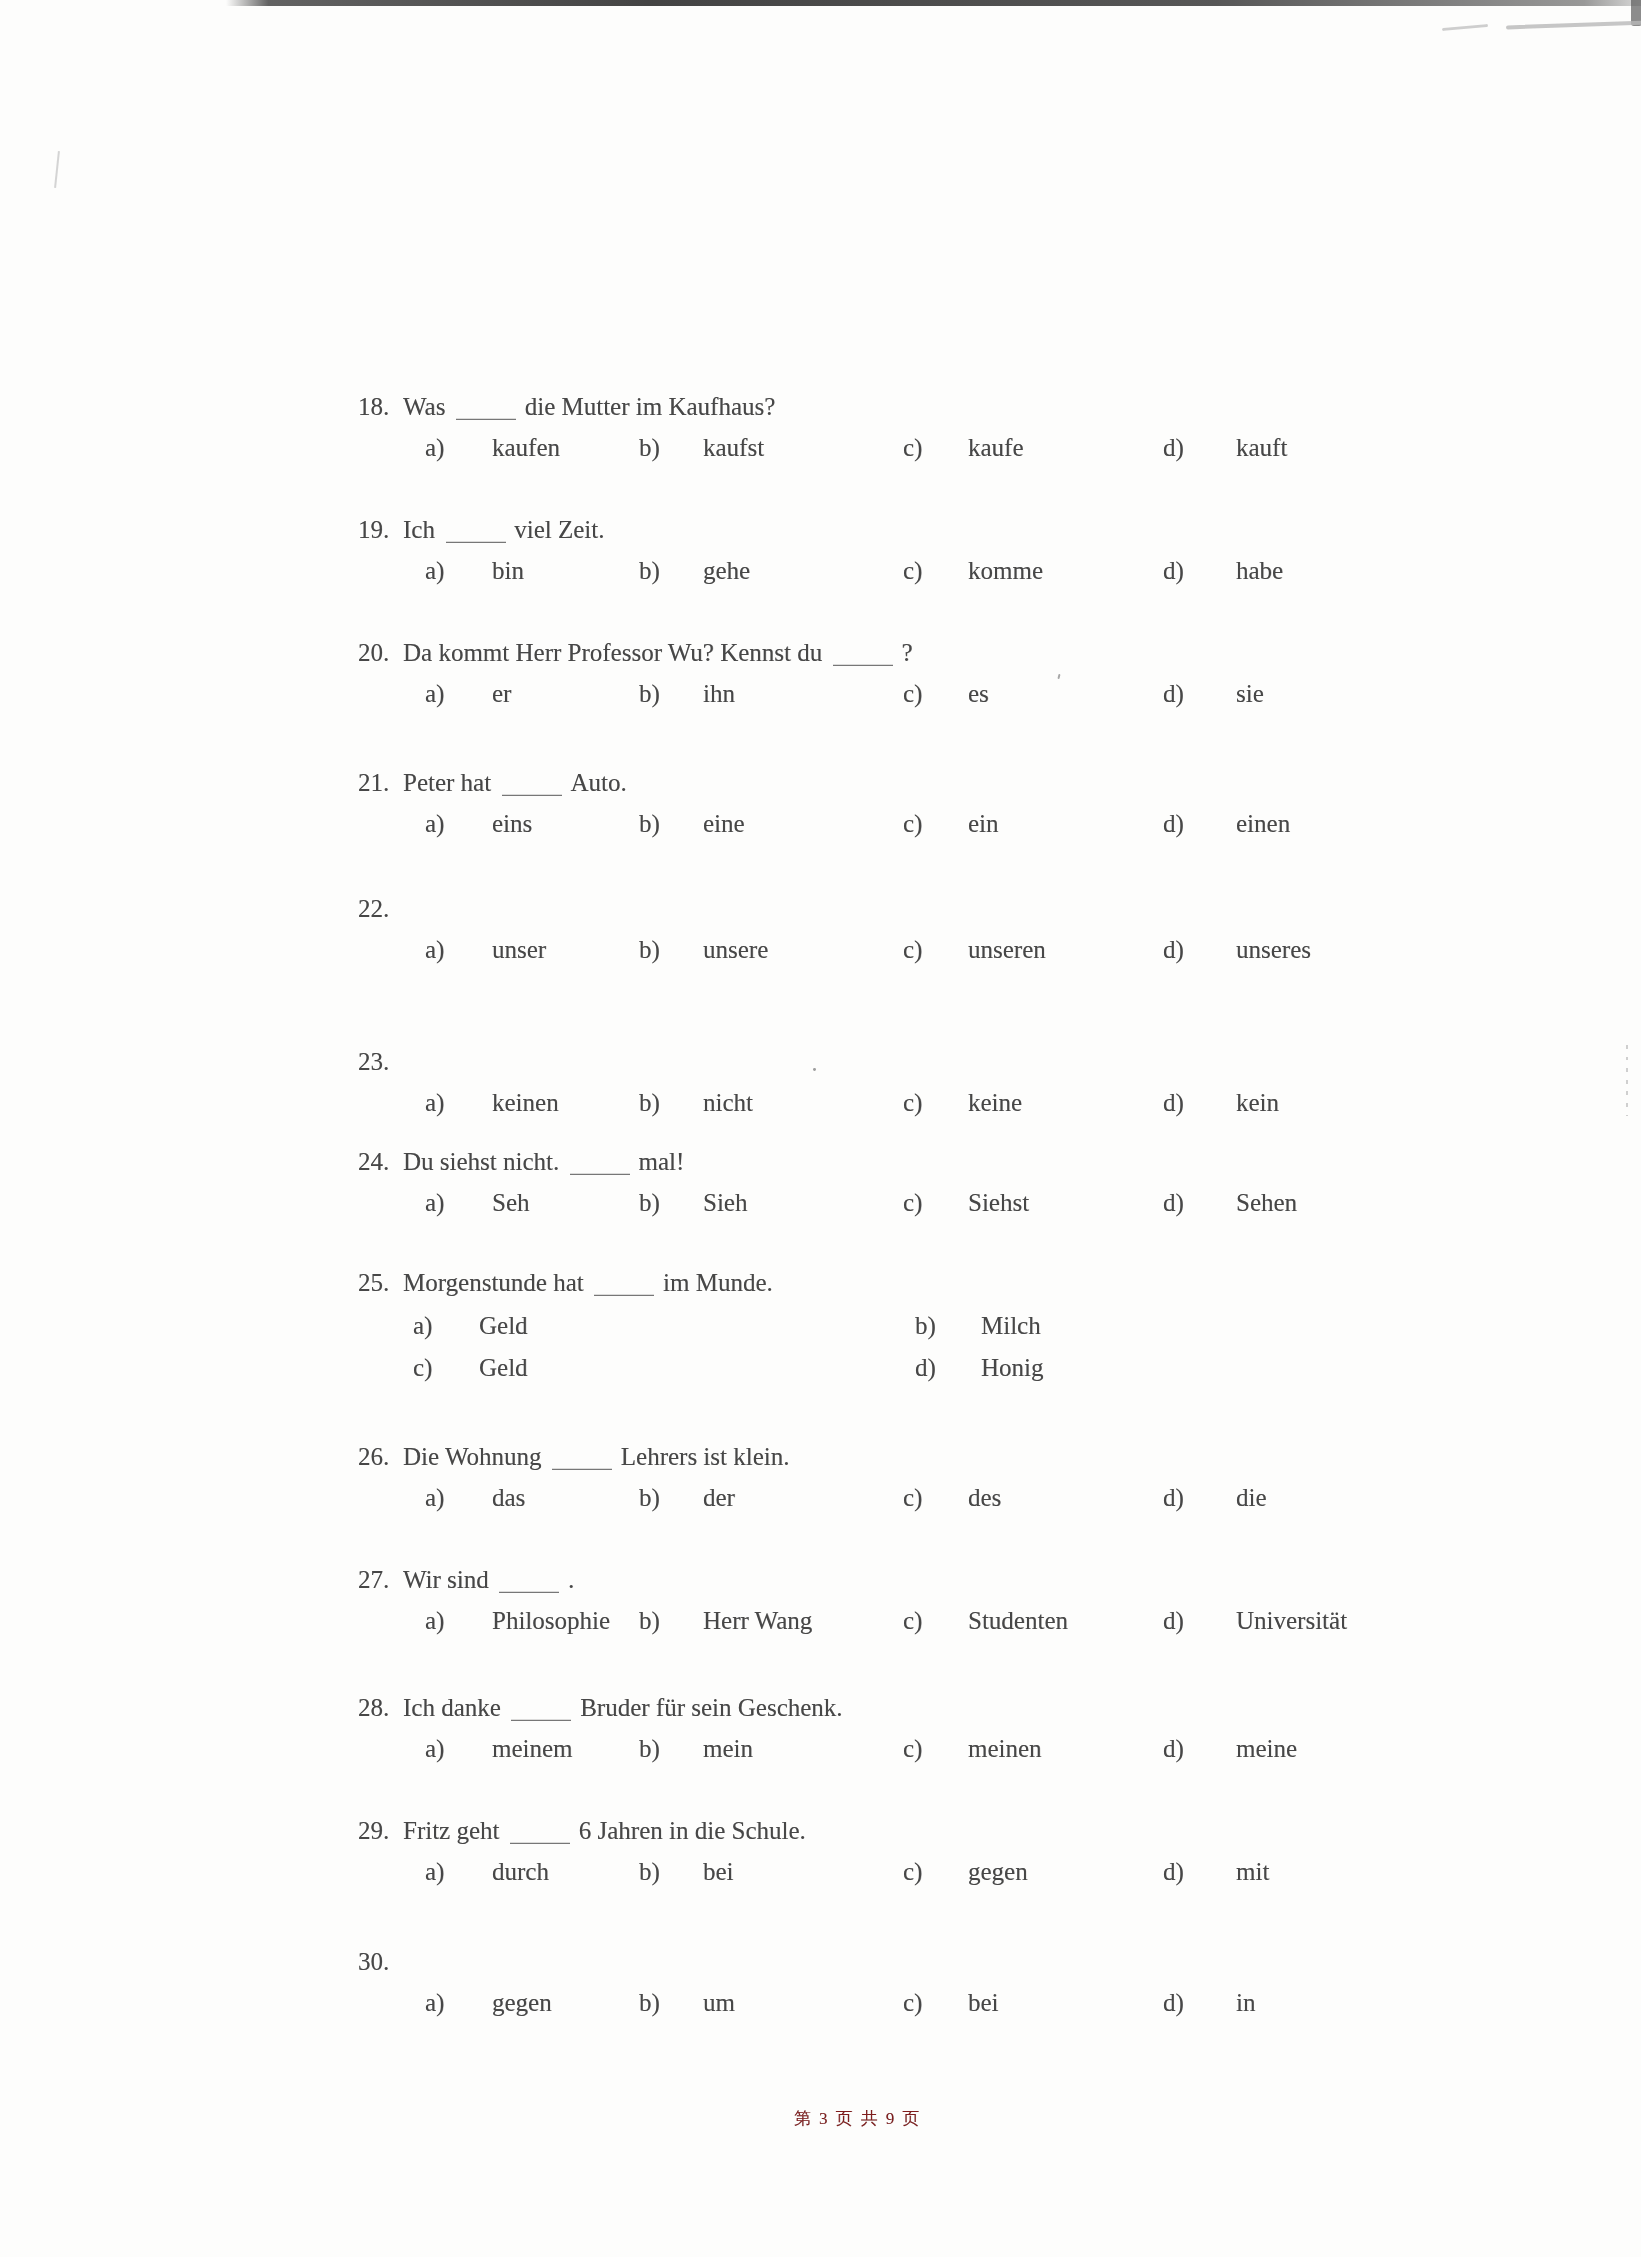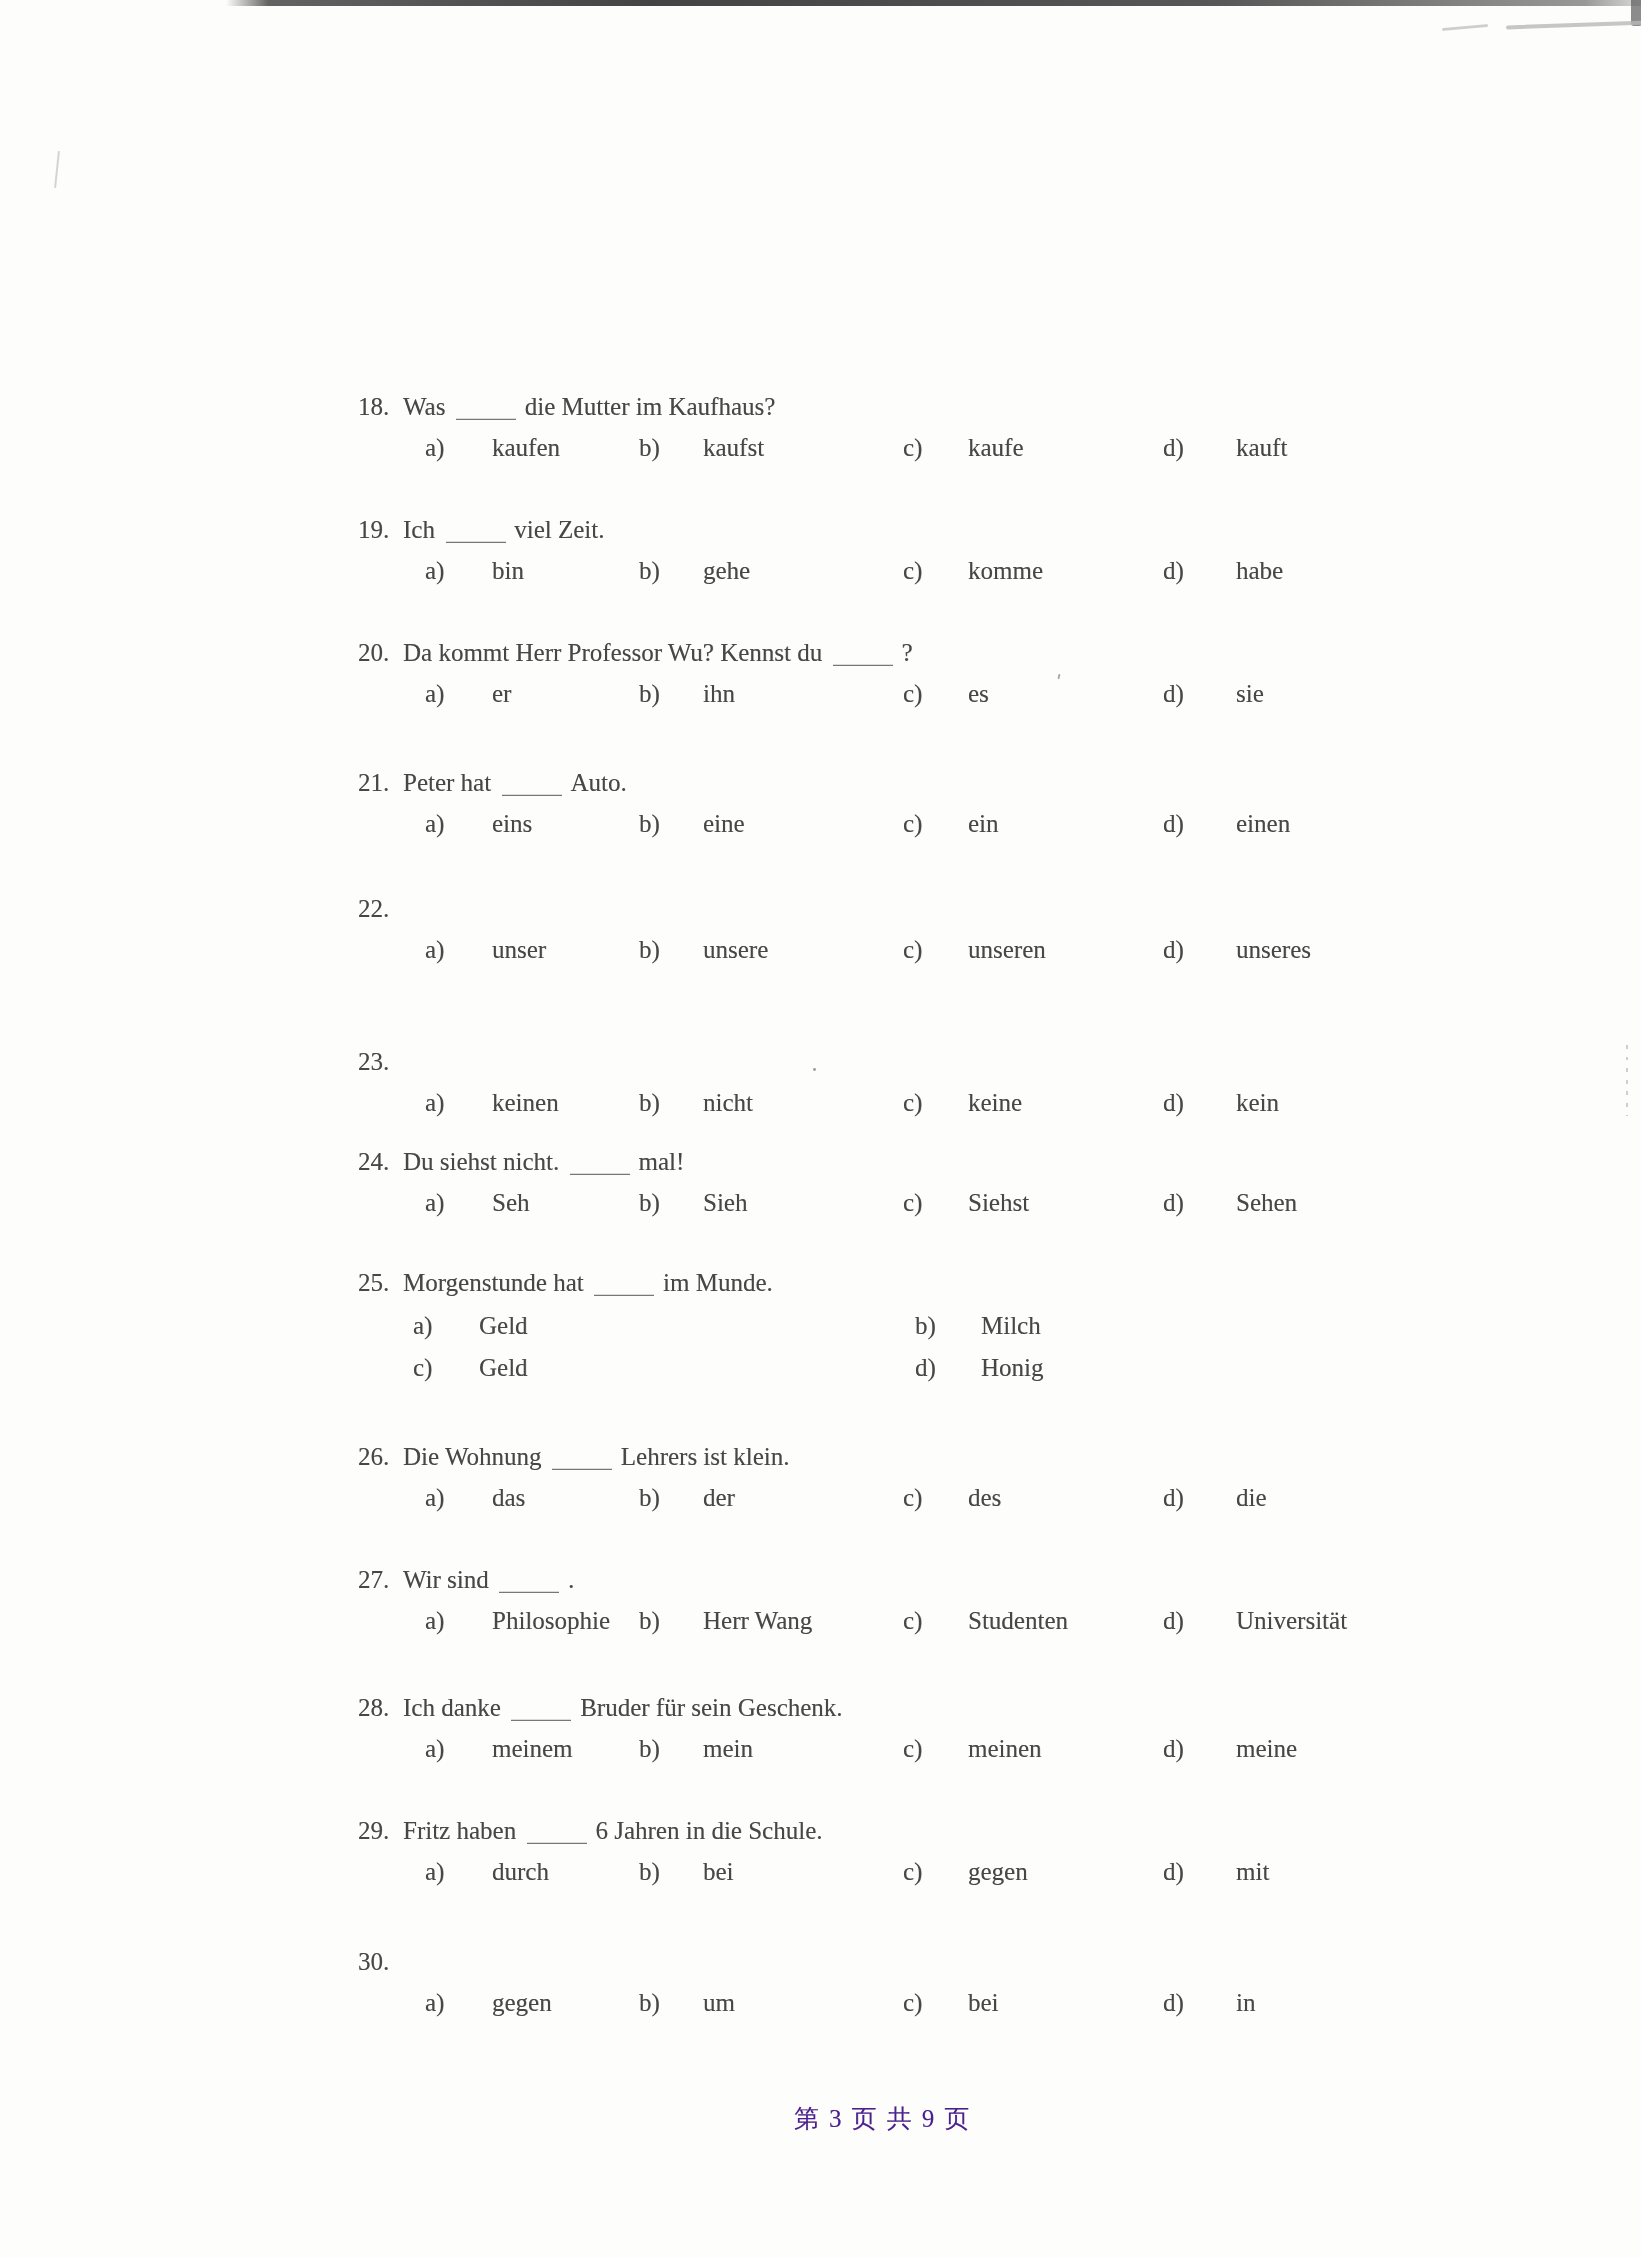--- a/index.html
+++ b/index.html
@@ -27,22 +27,22 @@
     border-bottom:1.9px solid #565656;
     margin:0 8.7px 0 10.6px;
     transform:translateY(4.8px);
   }
   .olabel,.otext{
     position:absolute;
     font-size:25px;line-height:33px;white-space:nowrap;
   }
   .footer{
     position:absolute;left:794px;top:2103px;
-    font-size:25px;line-height:31px;letter-spacing:1.9px;
-    color:#4c1d95;white-space:nowrap;
+    font-size:17px;line-height:31px;letter-spacing:1.9px;
+    color:#7f1d1d;white-space:nowrap;
   }
   
   .scan-top-edge{
     position:absolute;top:0;left:226px;right:0;height:5.8px;
     background:linear-gradient(90deg,
       rgba(60,60,60,0) 0%, rgba(60,60,60,.8) 3%,
       rgba(52,52,52,.92) 30%, rgba(58,58,58,.85) 70%,
       rgba(70,70,70,.55) 96%, rgba(70,70,70,.2) 100%);
   }
   .scan-corner{
@@ -234,21 +234,21 @@
         <span class="olabel" style="left: 639px; top: 41px;">b)</span>
         <span class="otext" style="left: 703px; top: 41px;">mein</span>
         <span class="olabel" style="left: 903px; top: 41px;">c)</span>
         <span class="otext" style="left: 968px; top: 41px;">meinen</span>
         <span class="olabel" style="left: 1163px; top: 41px;">d)</span>
         <span class="otext" style="left: 1236px; top: 41px;">meine</span>
       </div>
       <div class="q" style="top: 1814px;">
     <span class="qnum">29.</span>
     <span class="stem">
-      <span>Fritz haben</span><span class="blank"></span><span>6 Jahren in die Schule.</span>
+      <span>Fritz geht</span><span class="blank"></span><span>6 Jahren in die Schule.</span>
     </span>
   <span class="olabel" style="left: 425px; top: 41px;">a)</span>
         <span class="otext" style="left: 492px; top: 41px;">durch</span>
         <span class="olabel" style="left: 639px; top: 41px;">b)</span>
         <span class="otext" style="left: 703px; top: 41px;">bei</span>
         <span class="olabel" style="left: 903px; top: 41px;">c)</span>
         <span class="otext" style="left: 968px; top: 41px;">gegen</span>
         <span class="olabel" style="left: 1163px; top: 41px;">d)</span>
         <span class="otext" style="left: 1236px; top: 41px;">mit</span>
       </div>

